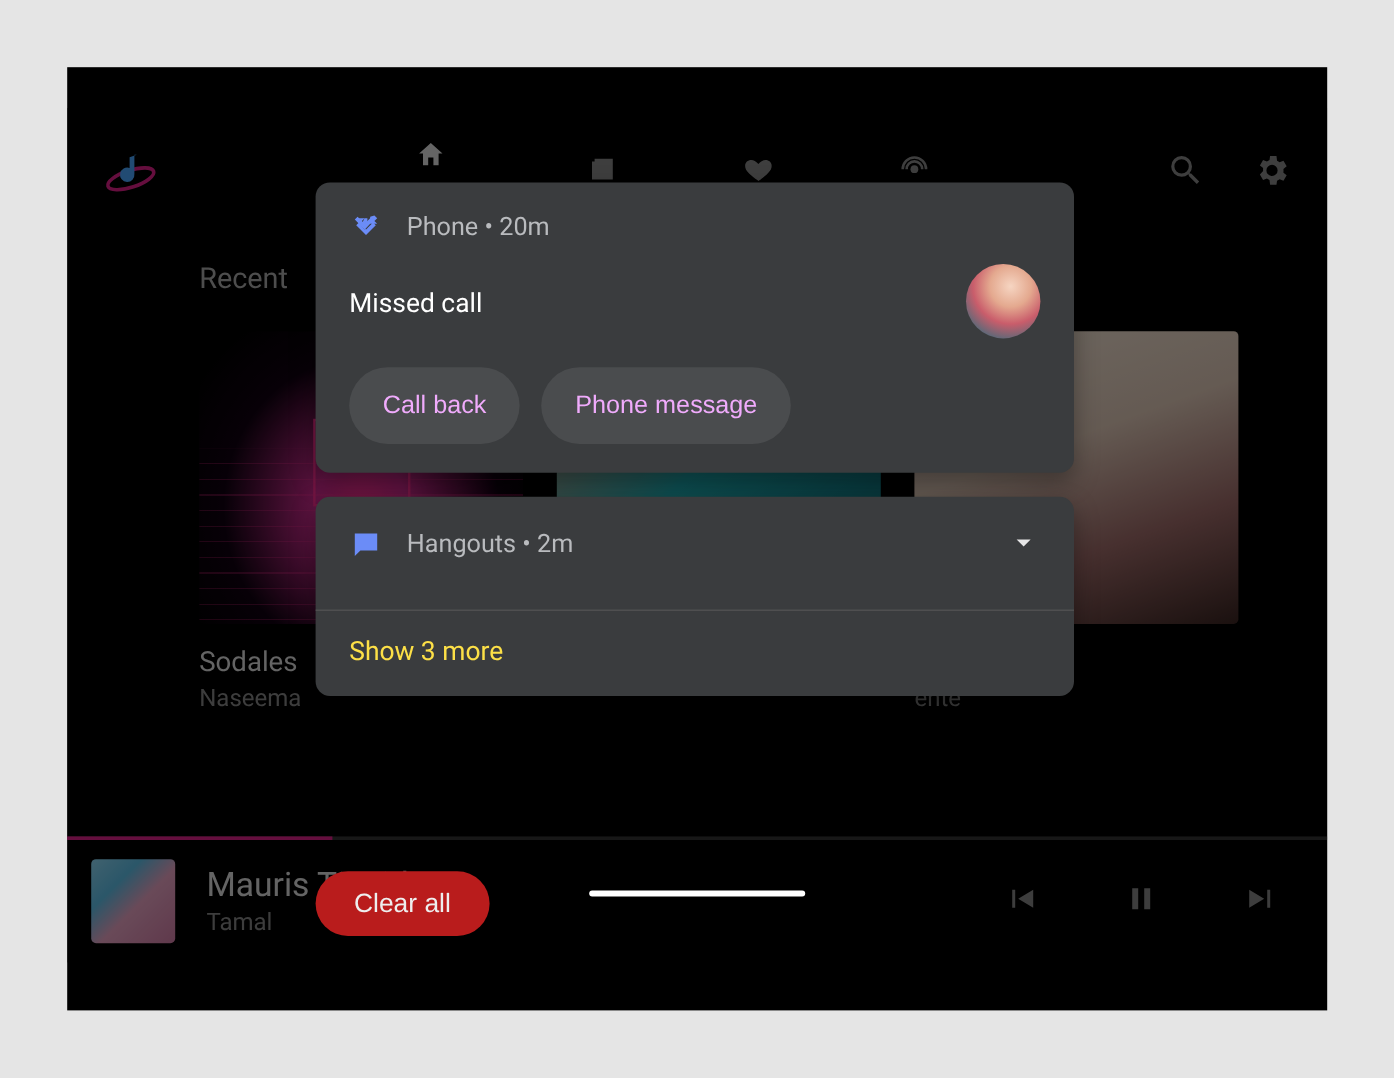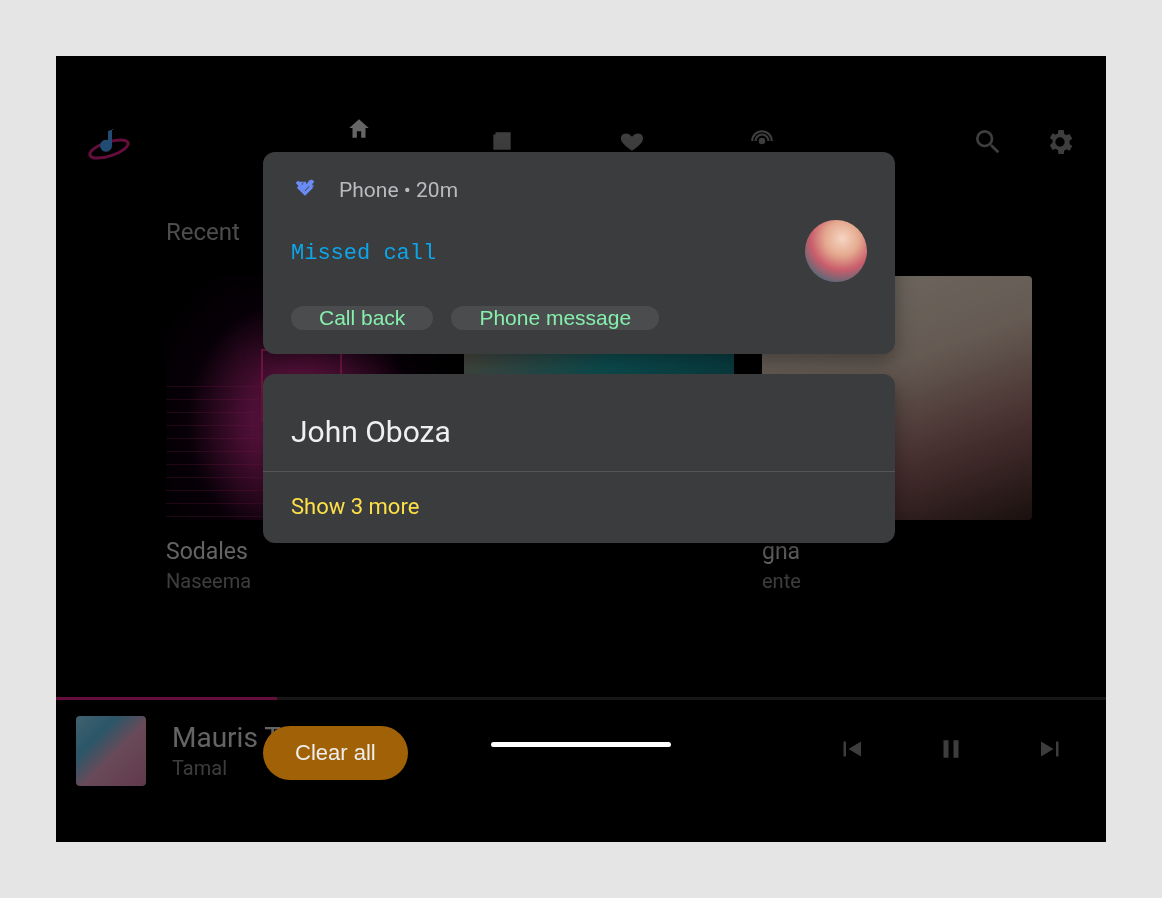--- a/index.html
+++ b/index.html
@@ -189,35 +189,35 @@
   font-size: 21px;
 }
 .notif-body {
   display: flex;
   align-items: center;
   gap: 20px;
   margin-top: 16px;
 }
 .notif-texts { flex: 1; }
 .notif-title { font-size: 30px; color: #f0f0f0; }
-.notif-sub { font-size: 22px; color: #0ea5e9; margin-top: 4px; font-family: Liberation Mono, monospace; }
+.notif-sub { font-size: 22px; color: #ffffff; margin-top: 4px; }
 .notif-avatar {
   width: 62px; height: 62px; border-radius: 50%;
   background: radial-gradient(circle at 60% 30%, #f6d5c2 0%, #e4a98f 30%, #c95d6b 55%, #2a6e7e 90%);
 }
 .notif-actions {
   display: flex;
   gap: 18px;
   margin-top: 24px;
 }
 .pill {
   background: #4a4c4e;
-  color: #86efac;
+  color: #f0abfc;
   font-size: 21px;
-  padding: 0 28px;
+  padding: 20px 28px;
   border-radius: 999px;
   border: none;
 }
 .notif-chevron {
   margin-left: auto;
 }
 .notif-divider {
   height: 1px;
   background: #555;
   margin: 22px -28px 0;
@@ -225,21 +225,21 @@
 .notif-more {
   font-size: 22px;
   color: #fde047;
   margin-top: 22px;
 }
 
 .clear-all {
   position: absolute;
   left: 207px;
   top: 636px;
-  background: #a16207;
+  background: #b91c1c;
   color: #eee;
   font-size: 22px;
   padding: 14px 32px;
   border-radius: 999px;
   border: none;
 }
 .sysbar-indicator {
   position: absolute;
   left: 435px;
   top: 652px;
@@ -372,23 +372,35 @@
           </div>
           <div class="notif-avatar"></div>
         </div>
         <div class="notif-actions">
           <button class="pill">Call back</button>
           <button class="pill">Phone message</button>
         </div>
       </div>
 
       <div class="notif">
+        <div class="notif-header">
+          <span class="notif-icon">
+            <svg width="28" height="28" viewBox="0 0 24 24">
+                <path fill="#6b8cf7" d="M4 4h16v12H8l-4 4zM7 8h10v2H7zm0 3h7v2H7z"></path>
+              </svg>
+          </span>
+          <span class="notif-app"><span>Hangouts</span> • <span>2m</span></span>
+          <span class="notif-chevron">
+            <svg width="28" height="28" viewBox="0 0 24 24">
+                <path fill="#e6e6e6" d="M7 10l5 5 5-5z"></path>
+              </svg>
+          </span>
+        </div>
         <div class="notif-body">
           <div class="notif-texts">
-            <div class="notif-title">John Oboza</div>
           </div>
         </div>
         <div class="notif-divider"></div>
         <div class="notif-more">Show 3 more</div>
       </div>
 
     </div>
 
     <button class="clear-all">Clear all</button>
     <div class="sysbar-indicator"></div>

